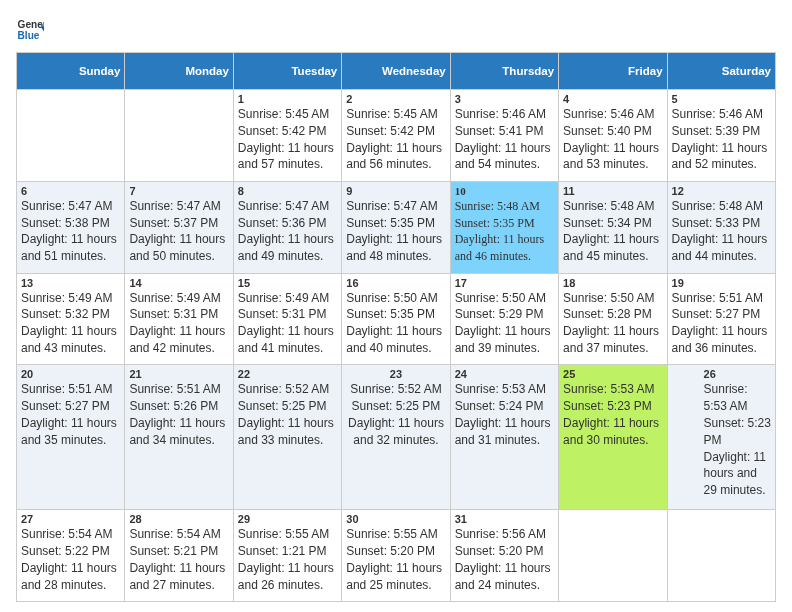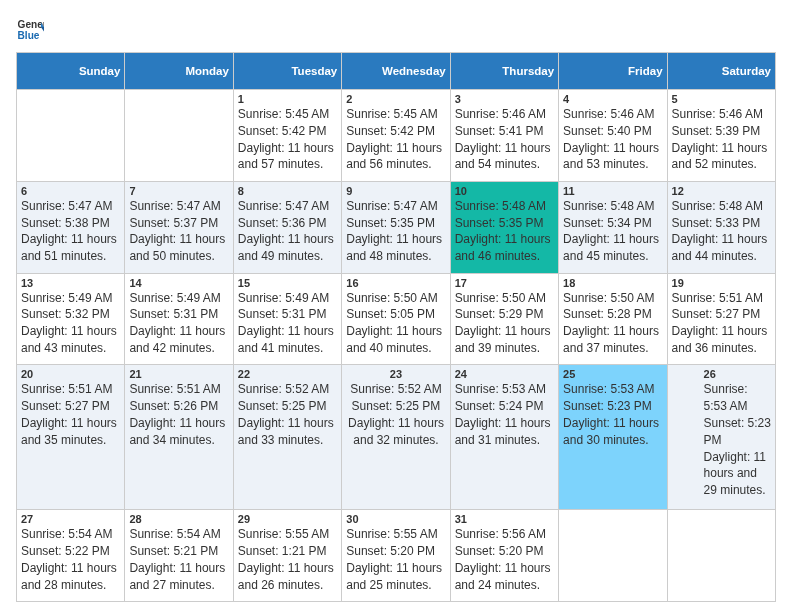--- a/index.html
+++ b/index.html
@@ -168,21 +168,21 @@
             <div class="day-info">Sunrise: 5:47 AM
 Sunset: 5:36 PM
 Daylight: 11 hours and 49 minutes.</div>
           </td>
           <td style="background-color: rgb(237, 242, 248);">
             <span class="day-num">9</span>
             <div class="day-info">Sunrise: 5:47 AM
 Sunset: 5:35 PM
 Daylight: 11 hours and 48 minutes.</div>
           </td>
-          <td style="background-color: #14b8a6;">
+          <td style="background-color: #7dd3fc; font-family: Liberation Serif, serif;">
             <span class="day-num">10</span>
             <div class="day-info">Sunrise: 5:48 AM
 Sunset: 5:35 PM
 Daylight: 11 hours and 46 minutes.</div>
           </td>
           <td style="background-color: rgb(237, 242, 248);">
             <span class="day-num">11</span>
             <div class="day-info">Sunrise: 5:48 AM
 Sunset: 5:34 PM
 Daylight: 11 hours and 45 minutes.</div>
@@ -209,21 +209,21 @@
           </td>
           <td>
             <span class="day-num">15</span>
             <div class="day-info">Sunrise: 5:49 AM
 Sunset: 5:31 PM
 Daylight: 11 hours and 41 minutes.</div>
           </td>
           <td>
             <span class="day-num">16</span>
             <div class="day-info">Sunrise: 5:50 AM
-Sunset: 5:05 PM
+Sunset: 5:35 PM
 Daylight: 11 hours and 40 minutes.</div>
           </td>
           <td>
             <span class="day-num">17</span>
             <div class="day-info">Sunrise: 5:50 AM
 Sunset: 5:29 PM
 Daylight: 11 hours and 39 minutes.</div>
           </td>
           <td>
             <span class="day-num">18</span>
@@ -262,21 +262,21 @@
             <div class="day-info">Sunrise: 5:52 AM
 Sunset: 5:25 PM
 Daylight: 11 hours and 32 minutes.</div>
           </td>
           <td style="background-color: rgb(237, 242, 248); margin-top: 8px;">
             <span class="day-num">24</span>
             <div class="day-info">Sunrise: 5:53 AM
 Sunset: 5:24 PM
 Daylight: 11 hours and 31 minutes.</div>
           </td>
-          <td style="background-color: #7dd3fc;">
+          <td style="background-color: #bef264;">
             <span class="day-num">25</span>
             <div class="day-info">Sunrise: 5:53 AM
 Sunset: 5:23 PM
 Daylight: 11 hours and 30 minutes.</div>
           </td>
           <td style="background-color: rgb(237, 242, 248); padding-left: 36px;">
             <span class="day-num">26</span>
             <div class="day-info">Sunrise: 5:53 AM
 Sunset: 5:23 PM
 Daylight: 11 hours and 29 minutes.</div>

